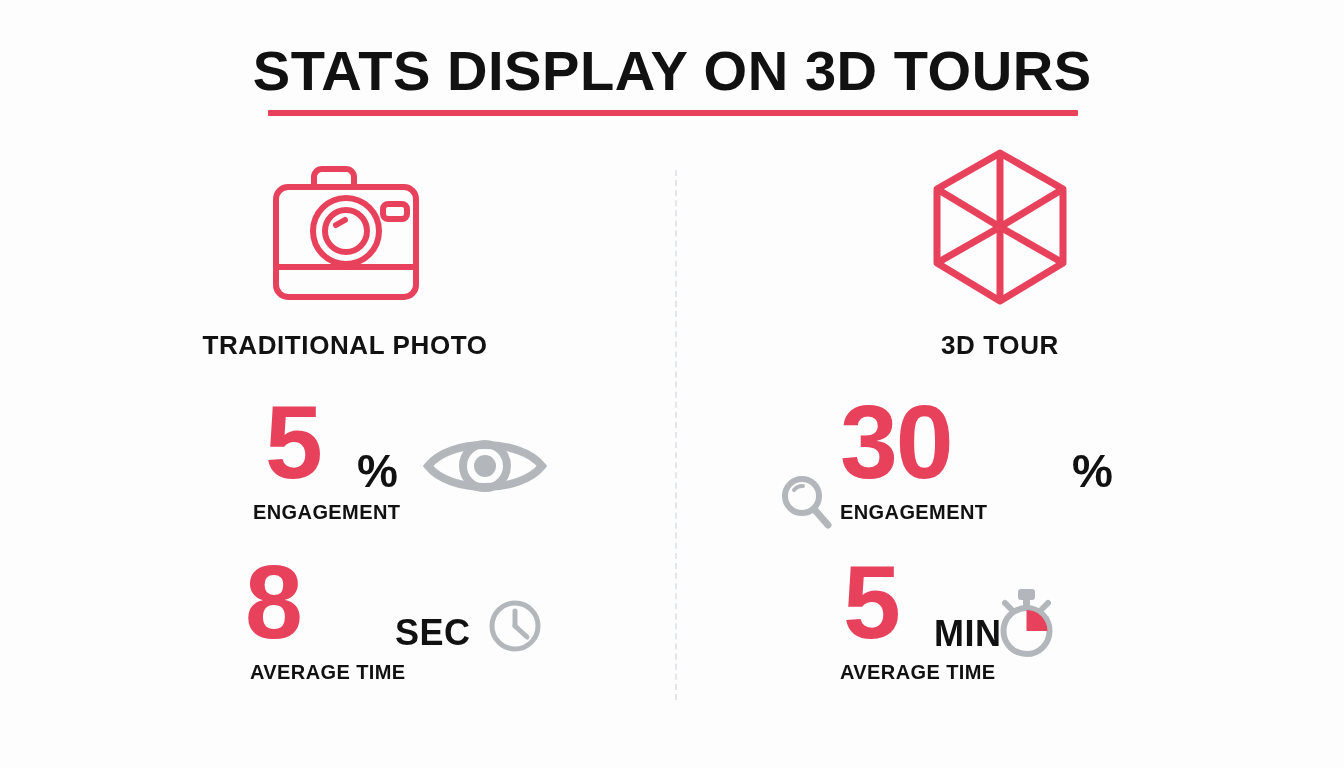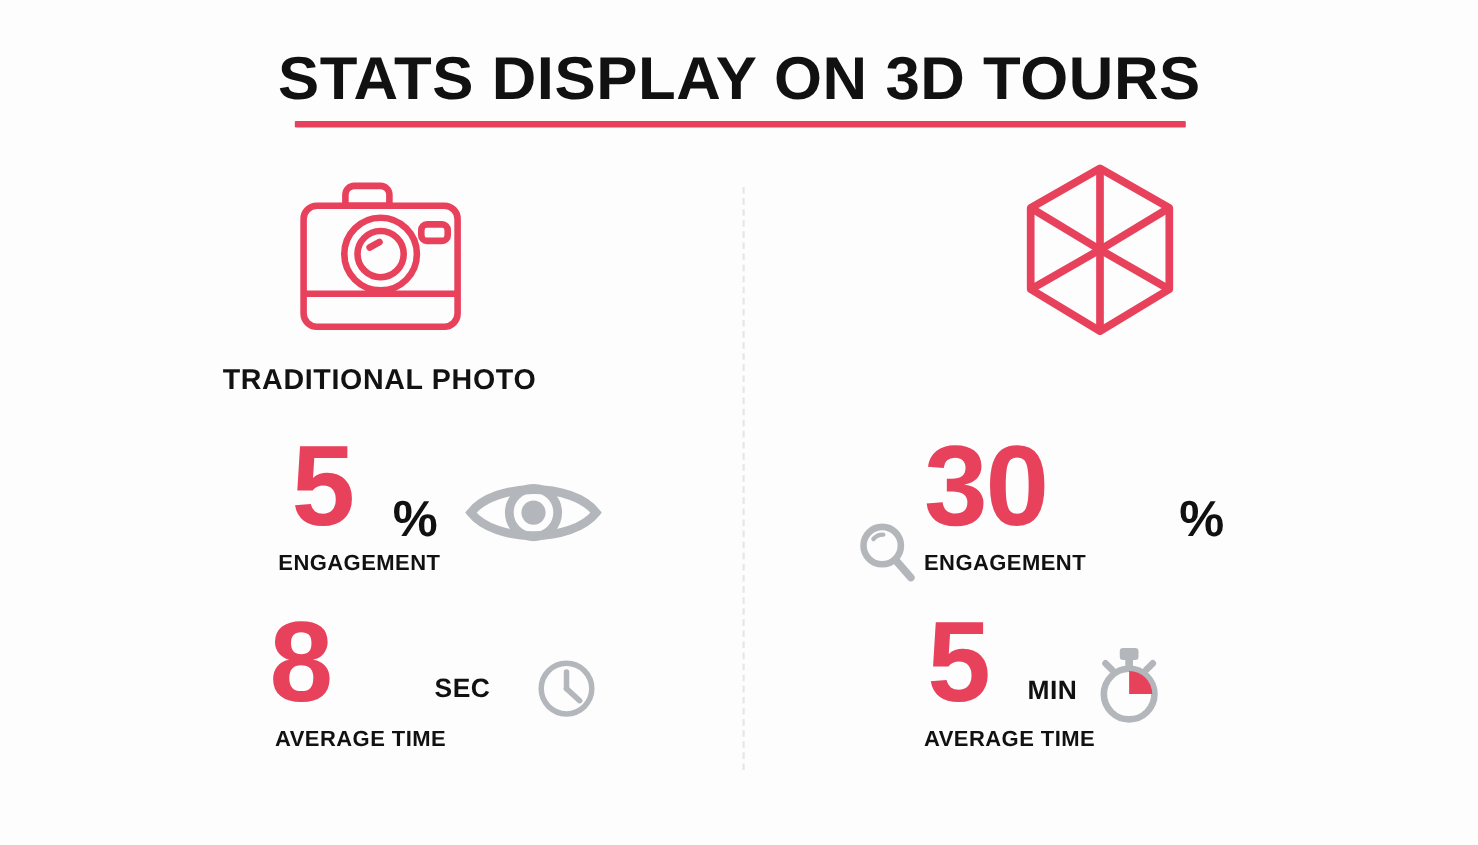--- a/index.html
+++ b/index.html
@@ -116,21 +116,21 @@
     color: #e8415c;
     letter-spacing: -2px;
   }
   .unit {
     position: absolute;
     font-weight: bold;
     color: #111111;
     line-height: 1;
   }
   .unit-pct { font-size: 46px; }
-  .unit-word { font-size: 24px; letter-spacing: 0.5px; }
+  .unit-word { font-size: 36px; letter-spacing: 0.5px; }
 
   .caption {
     position: absolute;
     font-weight: bold;
     font-size: 20px;
     letter-spacing: 0.4px;
     color: #111111;
     line-height: 1;
   }
 
@@ -237,20 +237,21 @@
 
         <line x1="75" y1="8" x2="75" y2="82" stroke="#e8415c" stroke-width="7"></line>
         <line x1="75" y1="82" x2="12" y2="44" stroke="#e8415c" stroke-width="7"></line>
         <line x1="75" y1="82" x2="138" y2="44" stroke="#e8415c" stroke-width="7"></line>
         <line x1="75" y1="82" x2="75" y2="156" stroke="#e8415c" stroke-width="7"></line>
         <line x1="75" y1="82" x2="12" y2="118" stroke="#e8415c" stroke-width="7"></line>
         <line x1="75" y1="82" x2="138" y2="118" stroke="#e8415c" stroke-width="7"></line>
       </svg>
     </div>
 
+    <div class="col-label">3D TOUR</div>
 
     <div class="stat stat-engagement">
       <div class="stat-inner">
         <span class="bignum R-eng-num">30</span>
         <span class="unit unit-pct R-eng-pct">%</span>
         <span class="stat-icon R-eng-icon">
           <svg width="58" height="62" viewBox="0 0 58 62" fill="none">
             <circle cx="24" cy="24" r="17" stroke="#b3b7bb" stroke-width="6" fill="none"></circle>
             <path d="M36 37 L50 53" stroke="#b3b7bb" stroke-width="7" stroke-linecap="round"></path>
             <path d="M16 18 a11 11 0 0 1 9 -4" stroke="#b3b7bb" stroke-width="4" stroke-linecap="round" fill="none"></path>

